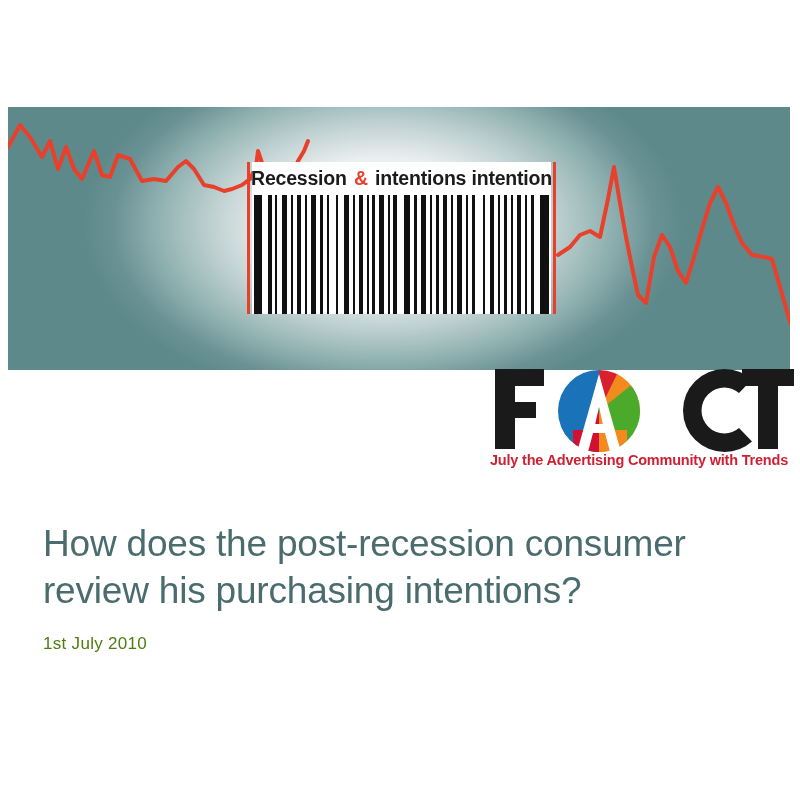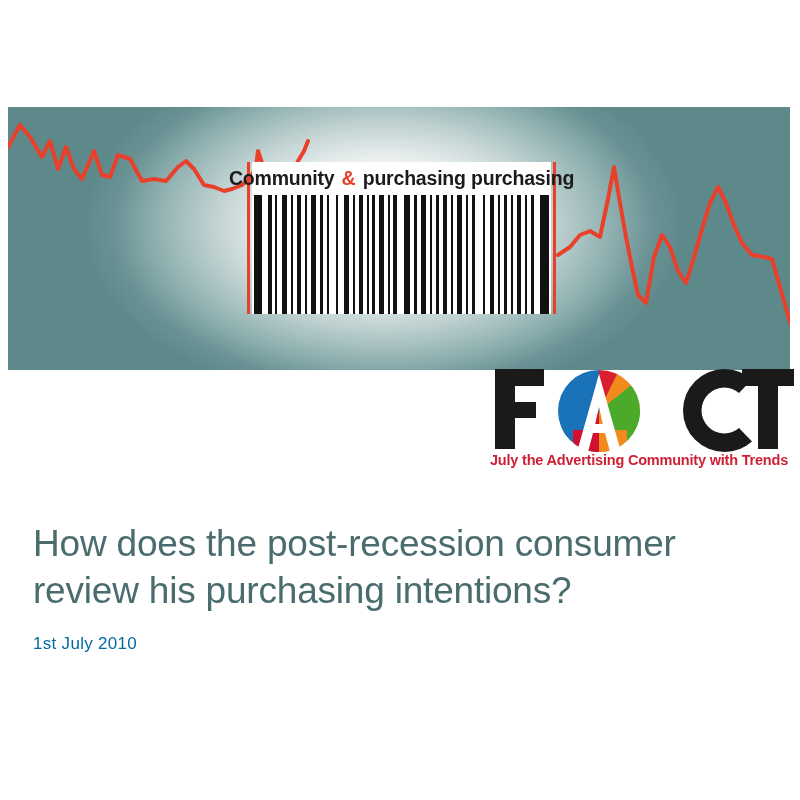--- a/index.html
+++ b/index.html
@@ -136,38 +136,38 @@
     font-weight: bold;
     font-size: 14.5px;
     color: #cf1f33;
     letter-spacing: -0.2px;
     white-space: nowrap;
   }
 
   
   .title-block {
     position: absolute;
-    left: 33px;
+    left: 43px;
     top: 520px;
     width: 740px;
   }
   .slide-title {
     font-family: "Liberation Sans", sans-serif;
     font-size: 37px;
     line-height: 47px;
     color: #4b6c6e;
     font-weight: normal;
     margin: 0;
     letter-spacing: -0.2px;
   }
   .slide-date {
     margin-top: 20px;
     font-family: "Liberation Sans", sans-serif;
     font-size: 17px;
-    color: #0369a1;
+    color: #4d7c0f;
     letter-spacing: 0.3px;
   }
 </style>
 </head>
 <body>
 
 <div class="slide">
 
   <div class="banner">
 
@@ -178,21 +178,21 @@
       <polyline fill="none" stroke="#e8402a" stroke-width="4" stroke-linejoin="round" stroke-linecap="round" points="550,148 562,140 572,128 582,124 592,130 600,92 606,60 612,96 618,130 624,160 630,188 638,196 646,150 654,128 662,140 670,164 678,176 686,150 694,122 702,96 710,80 718,96 726,118 734,136 744,148 756,150 764,152 772,180 780,208 790,240"></polyline>
     </svg>
 
     <div class="barcode">
       <div class="barcode-rule-left"></div>
       <div class="barcode-rule-right"></div>
       <div class="barcode-inner"></div>
 
       <div class="barcode-label">
         <span>
-          <span>Community</span><span class="amp"> &amp; </span><span>purchasing purchasing</span>
+          <span>Recession</span><span class="amp"> &amp; </span><span>intentions intention</span>
         </span>
       </div>
 
       <div class="barcode-bars">
         <div class="bar-cap" style="left:2px;  width:8px;"></div>
         <div class="bar" style="left:16px; width:4px;"></div>
         <div class="bar" style="left:23px; width:2px;"></div>
         <div class="bar" style="left:30px; width:5px;"></div>
         <div class="bar" style="left:39px; width:2px;"></div>
         <div class="bar" style="left:45px; width:4px;"></div>

